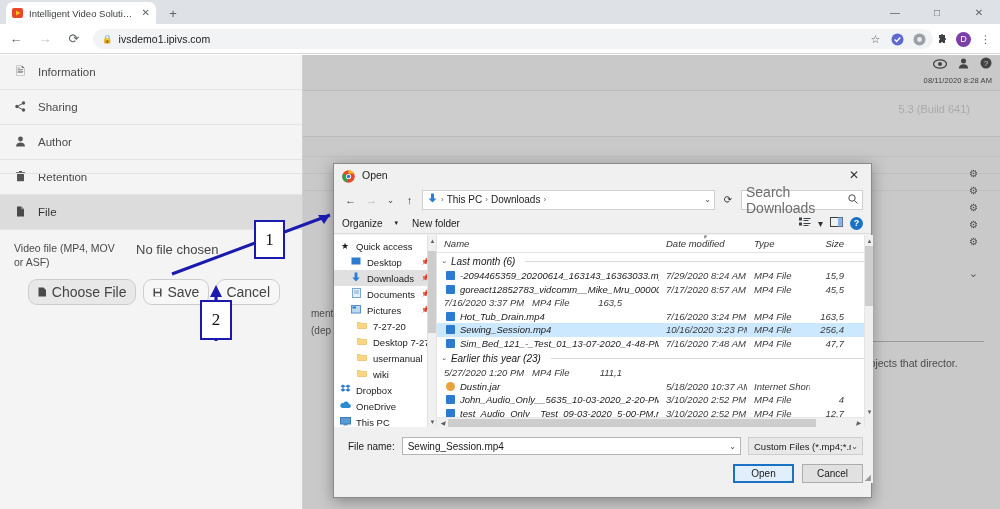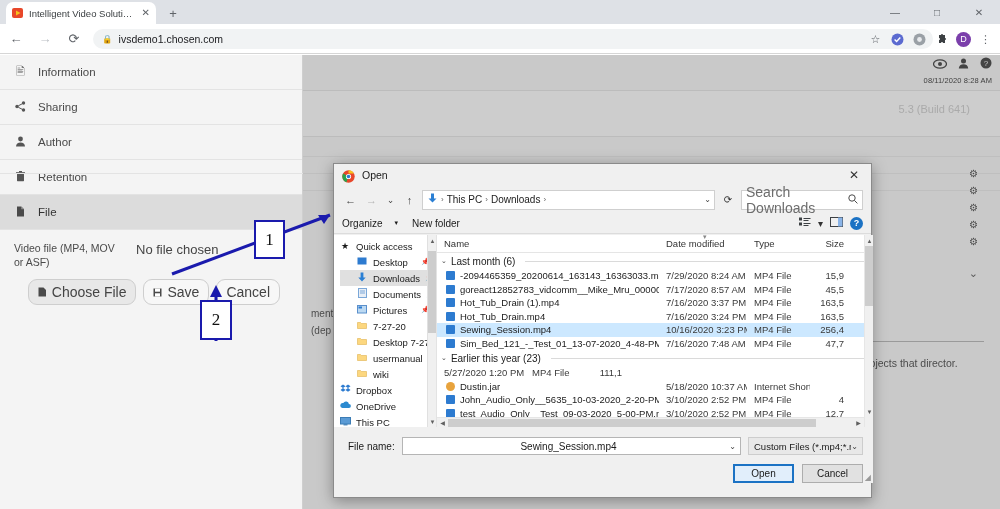--- a/index.html
+++ b/index.html
@@ -222,32 +222,32 @@
     position: relative; overflow: hidden; padding-top: 3px;
   }
   .np-item {
     height: 16px; display: flex; align-items: center; gap: 5px;
     font-size: 9.5px; color: #1a1a1a; cursor: pointer; white-space: nowrap;
   }
   .np-item.sel { background: #e0e0e0; }
   .np-ic { width: 12px; text-align: center; font-size: 9px; flex: 0 0 12px; }
   .np-pin { margin-left: auto; font-size: 7px; color: #999; padding-right: 6px; }
   .np-l0 { padding-left: 5px; }
-  .np-l1 { padding-left: 16px; margin-left: 6px; }
+  .np-l1 { padding-left: 16px; }
   .np-l2 { padding-left: 22px; }
   .np-scroll {
     position: absolute; right: 0; top: 0; width: 9px; height: 100%;
     background: #f0f0f0; border-left: 1px solid #e0e0e0;
   }
   .np-thumb { position: absolute; left: 0; top: 16px; width: 9px; height: 82px; background: #cdcdcd; }
   .sb-arrow { position: absolute; left: 0; width: 9px; height: 11px; font-size: 6px;
     color: #606060; display: flex; align-items: center; justify-content: center; }
 
   
-  .filepane { flex: 1; position: relative; overflow: hidden; }
+  .filepane { flex: 1; position: relative; overflow: hidden; font-style: italic; }
   .fl-head {
     height: 18px; display: flex; align-items: center; border-bottom: 1px solid #e5e5e5;
     background: #fff; font-size: 9.5px; color: #333;
   }
   .fl-head > div { padding-left: 7px; position: relative; }
   .col-name { width: 222px; }
   .col-date { width: 88px; }
   .col-type { width: 63px; }
   .col-size { width: 40px; text-align: right; padding-right: 6px; }
   .fl-head .sortmark {
@@ -286,21 +286,20 @@
   }
   .fl-hthumb { position: absolute; left: 11px; width: 368px; height: 8px; top: 1px; background: #cdcdcd; }
   .hs-arrow { width: 11px; font-size: 6px; color: #606060; display: flex;
     align-items: center; justify-content: center; height: 10px; }
   .hs-right { position: absolute; right: 0; }
 
   
   .dlg-foot {
     position: absolute; left: 0; top: 263px; width: 539px; height: 56px;
     background: #f0f0f0;
-    text-align: center;
   }
   .fn-row { display: flex; align-items: center; padding: 10px 10px 0 14px; gap: 7px; }
   .fn-label { font-size: 10px; color: #1a1a1a; }
   .fn-input {
     flex: 1; height: 18px; background: #fff; border: 1px solid #b5b5b5;
     display: flex; align-items: center; padding: 0 4px 0 5px;
   }
   .fn-val { font-size: 10px; color: #1a1a1a; flex: 1; }
   .fn-car { font-size: 8px; color: #444; }
   .filter-sel {
@@ -350,21 +349,21 @@
       <div class="winbtn">✕</div>
     </div>
   </div>
 
   <div class="browser-toolbar">
     <div class="navbtn">←</div>
     <div class="navbtn disabled">→</div>
     <div class="navbtn">⟳</div>
     <div class="omnibox">
       <span class="lock-ic">🔒</span>
-      <span class="omnibox-url">ivsdemo1.chosen.com</span>
+      <span class="omnibox-url">ivsdemo1.ipivs.com</span>
     </div>
   </div>
   <div class="tb-icons">
     <div class="tb-ic">☆</div>
     <div class="tb-ic">
       <svg width="13" height="13" viewBox="0 0 13 13">
           <circle cx="6.5" cy="6.5" r="6" fill="#5b6ad0"></circle>
           <path d="M3.6 6.6 L5.6 8.6 L9.3 4.6" stroke="#fff" stroke-width="1.4" fill="none"></path>
         </svg>
     </div>
@@ -714,24 +713,20 @@
         <div class="row">
           <div class="col-name">
               <span class="fic"></span>
               <span>goreact12852783_vidcomm__Mike_Mru_000008.mp4</span>
             </div>
           <div class="col-date">7/17/2020 8:57 AM</div>
           <div class="col-type">MP4 File</div>
           <div class="col-size">45,5</div>
         </div>
         <div class="row">
-          <div class="col-name">
-              <span class="fic"></span>
-              <span>Hot_Tub_Drain (1).mp4</span>
-            </div>
           <div class="col-date">7/16/2020 3:37 PM</div>
           <div class="col-type">MP4 File</div>
           <div class="col-size">163,5</div>
         </div>
         <div class="row">
           <div class="col-name">
               <span class="fic"></span>
               <span>Hot_Tub_Drain.mp4</span>
             </div>
           <div class="col-date">7/16/2020 3:24 PM</div>

